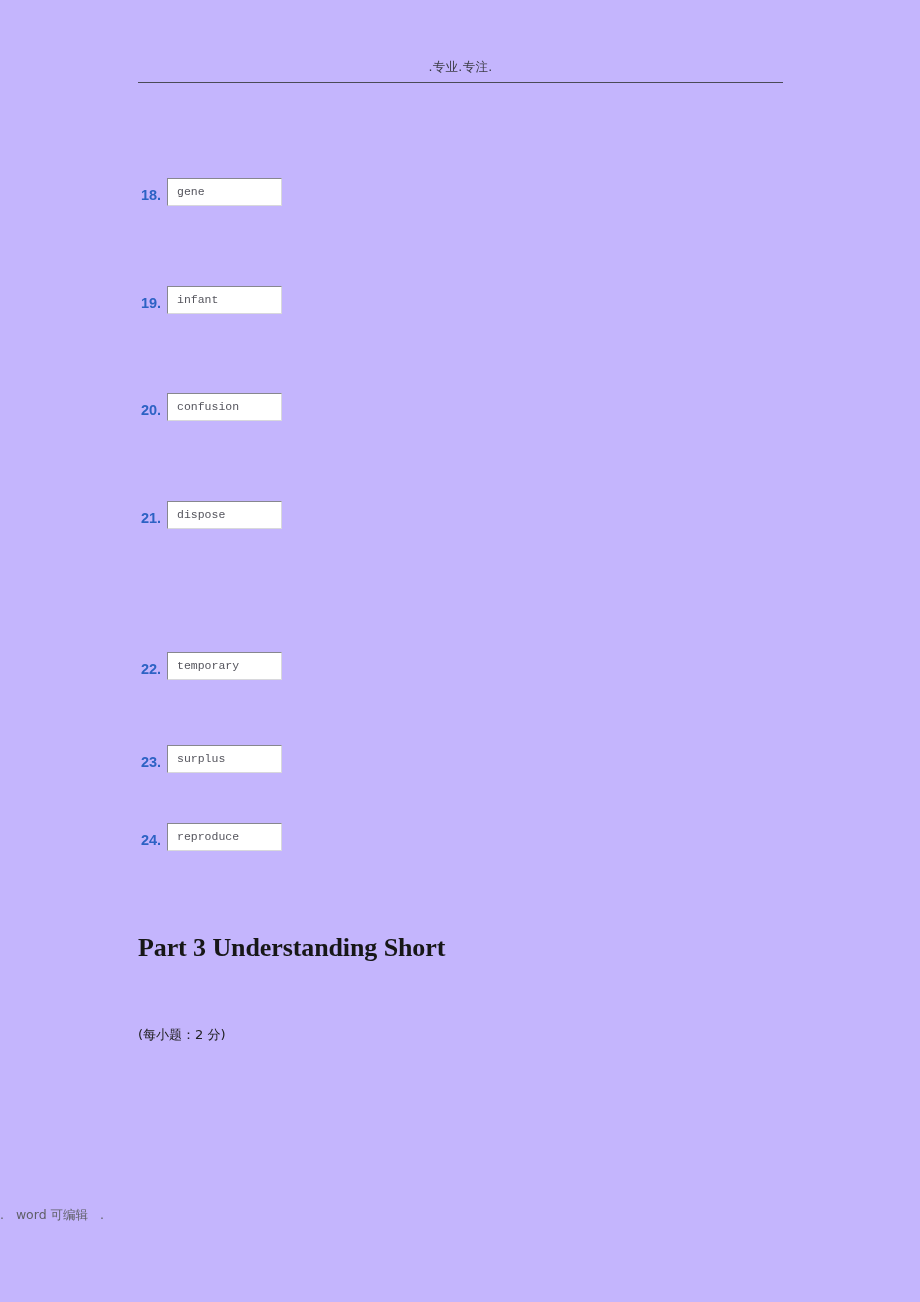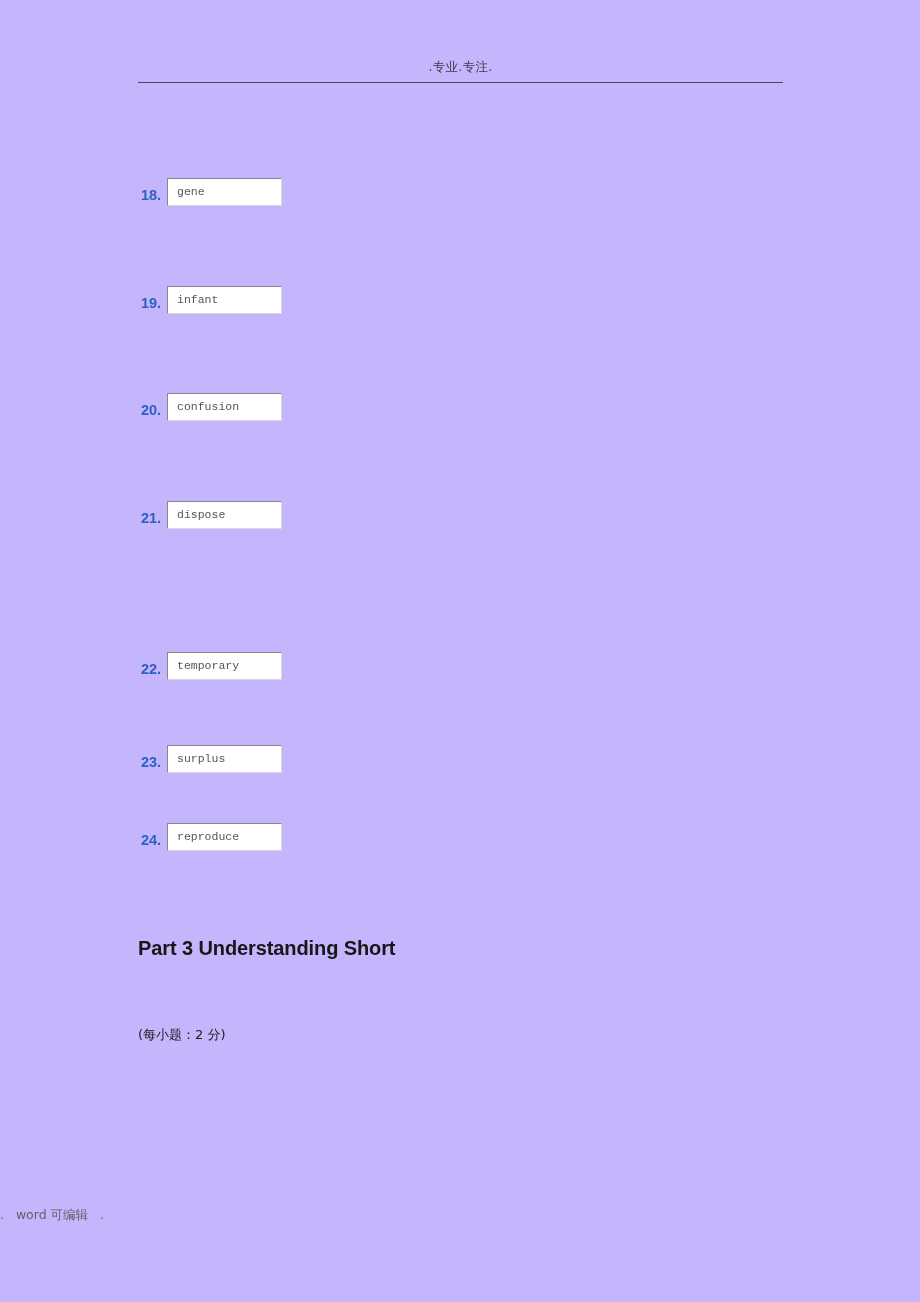--- a/index.html
+++ b/index.html
@@ -102,22 +102,22 @@
     white-space: nowrap;
     letter-spacing: 0px;
   }
 
   
   .part-heading {
     position: absolute;
     left: 138px;
     top: 924px;
     width: 470px;
-    font-family: Liberation Sans, sans-serif;
-    font-size: 20px;
+    font-family: Liberation Serif, serif;
+    font-size: 26px;
     font-weight: 700;
     color: #171717;
     line-height: 48px;
     letter-spacing: -0.1px;
   }
   .part-heading .line2 {
     display: block;
   }
 
   

